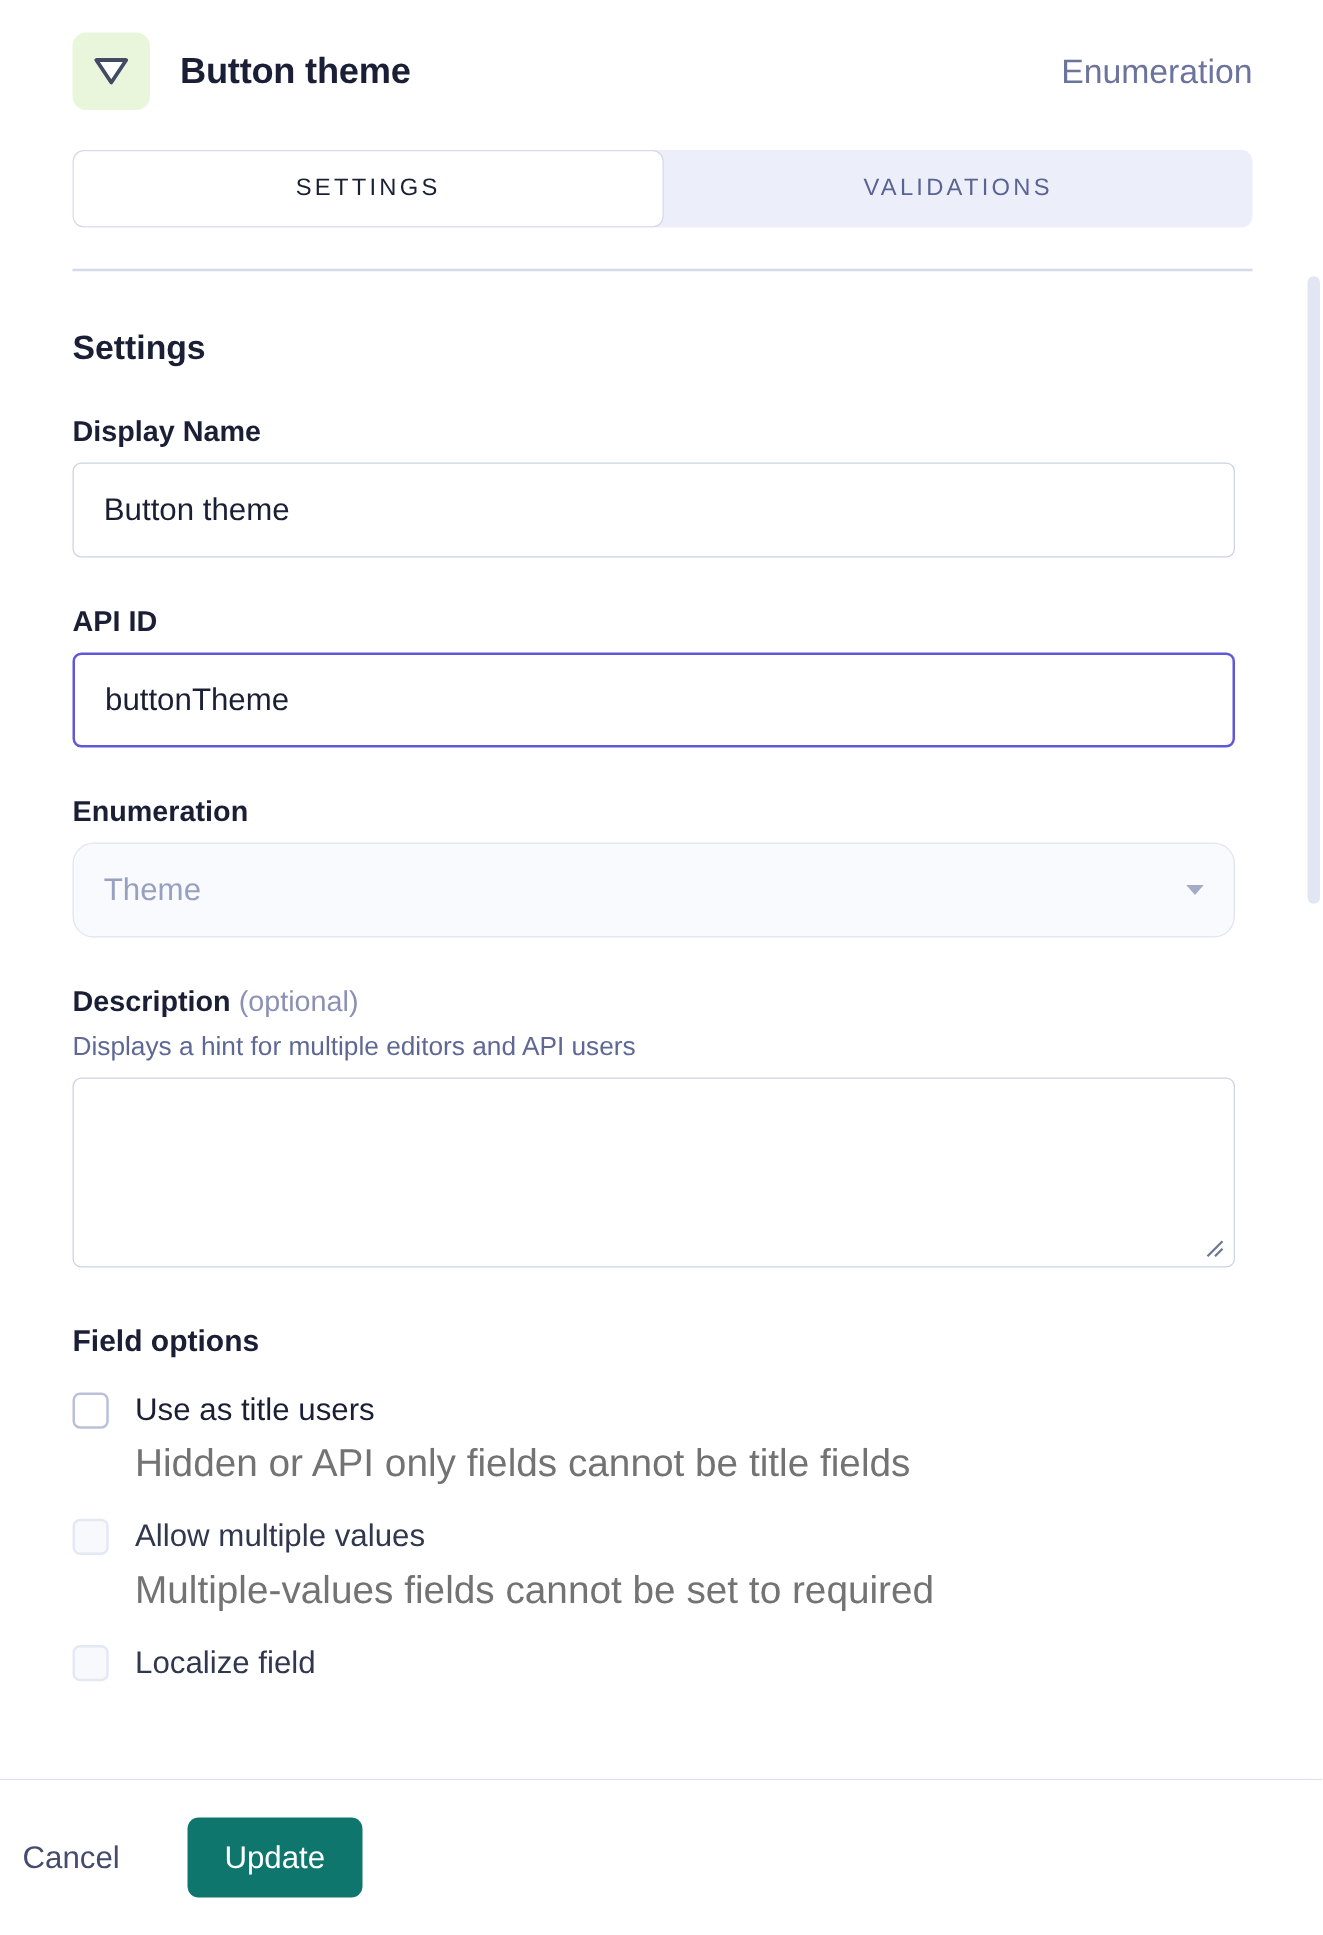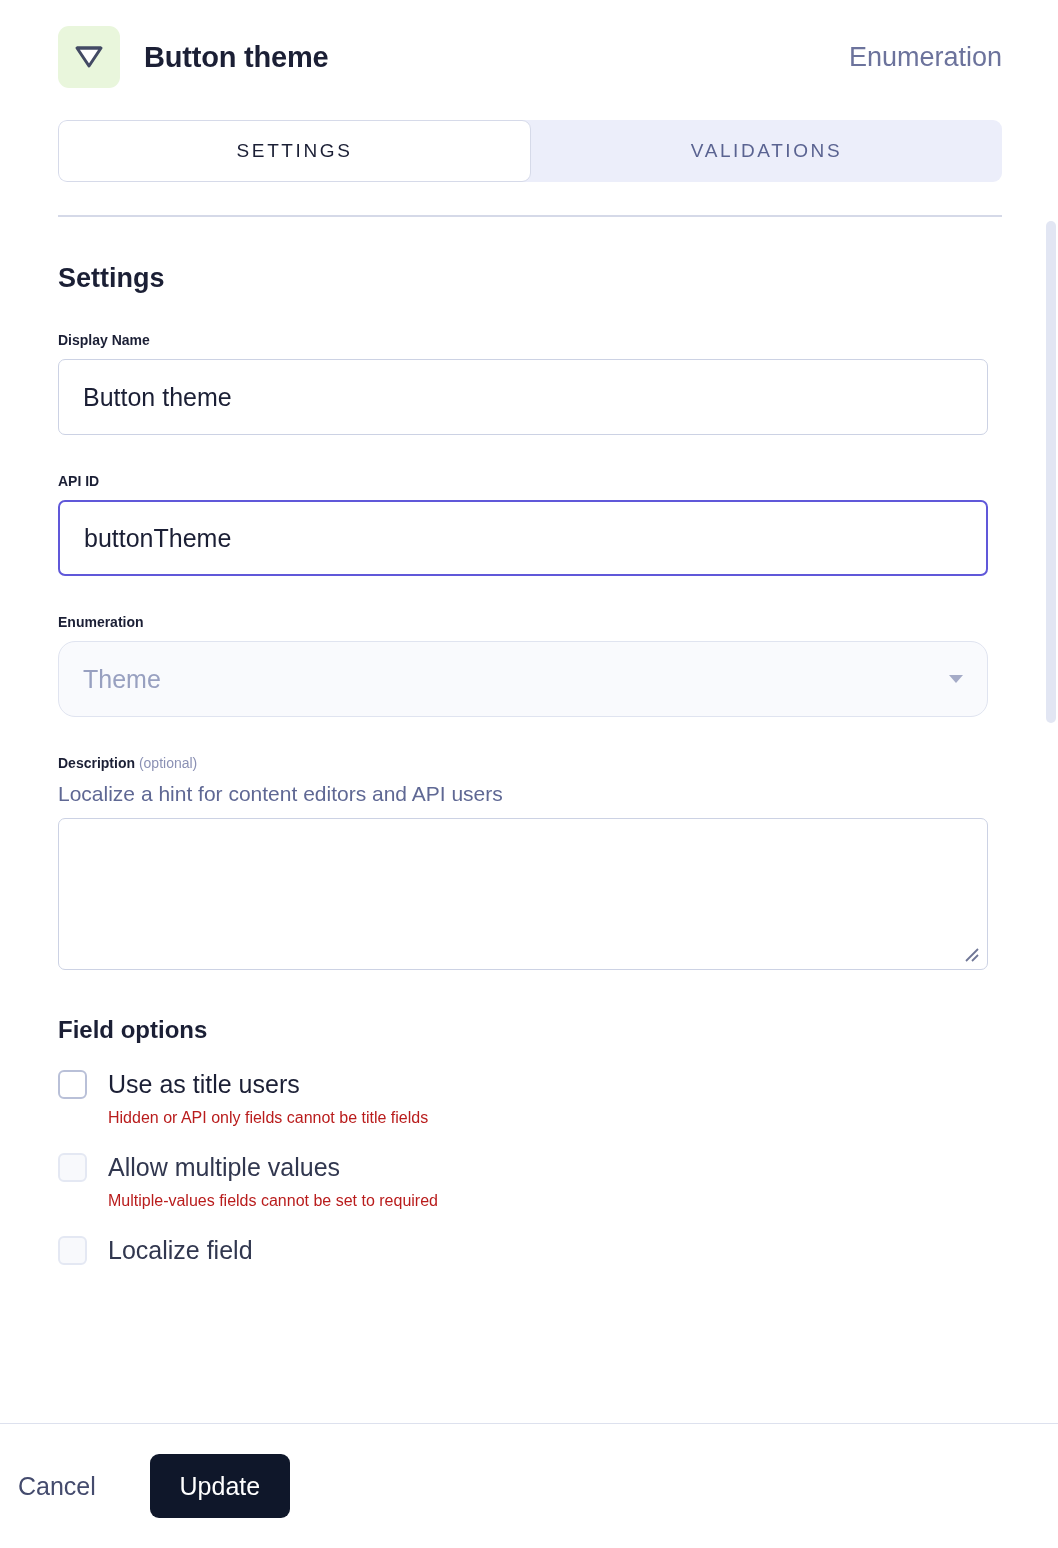--- a/index.html
+++ b/index.html
@@ -113,21 +113,21 @@
     padding: 0 56px 0 58px;
     overflow: hidden;
   }
   .section-title {
     font-size: 27px;
     font-weight: bold;
     color: #1b1f35;
     margin: 46px 0 0 0;
   }
   .field-label {
-    font-size: 14px;
+    font-size: 23px;
     font-weight: bold;
     color: #1b1f35;
     margin: 38px 0 11px 0;
   }
   .field-label .optional {
     font-weight: normal;
     color: #8b91b4;
   }
   .field-hint {
     font-size: 21px;
@@ -223,22 +223,22 @@
     cursor: default;
   }
   .opt-label {
     margin-left: 21px;
     font-size: 25px;
     color: #1b1f35;
   }
   .opt-label.muted { color: #31374f; }
   .opt-desc {
     margin: 10px 0 0 50px;
-    font-size: 16px;
-    color: #b91c1c;
+    font-size: 31px;
+    color: #737373;
   }
 
   
   .scroll-track {
     position: absolute;
     top: 0;
     right: 0;
     width: 14px;
     height: 100%;
     background: #ffffff;
@@ -271,21 +271,21 @@
     background: transparent;
     border: none;
     font-family: inherit;
     cursor: pointer;
     padding: 12px 18px;
   }
   .btn-update {
     margin-left: 36px;
     font-size: 25px;
     color: #ffffff;
-    background: #0f172a;
+    background: #0f766e;
     border: none;
     border-radius: 9px;
     font-family: inherit;
     cursor: pointer;
     width: 140px;
     height: 64px;
   }
 </style>
 </head>
 <body>
@@ -326,21 +326,21 @@
       <div class="field-label">Enumeration</div>
       <div class="select-box">
         <span class="select-value">Theme</span>
         <span class="select-caret"></span>
       </div>
 
       <div class="field-label">
         <span>Description</span>
         <span class="optional">(optional)</span>
       </div>
-      <div class="field-hint">Localize a hint for content editors and API users</div>
+      <div class="field-hint">Displays a hint for multiple editors and API users</div>
       <div class="textarea">
         <svg class="resize-grip" viewBox="0 0 18 18">
           <line x1="3" y1="15" x2="15" y2="3" stroke="#6f7696" stroke-width="1.8"></line>
           <line x1="9" y1="15" x2="15" y2="9" stroke="#6f7696" stroke-width="1.8"></line>
         </svg>
       </div>
 
       <div class="options-title">Field options</div>
 
       <div class="opt-row">

